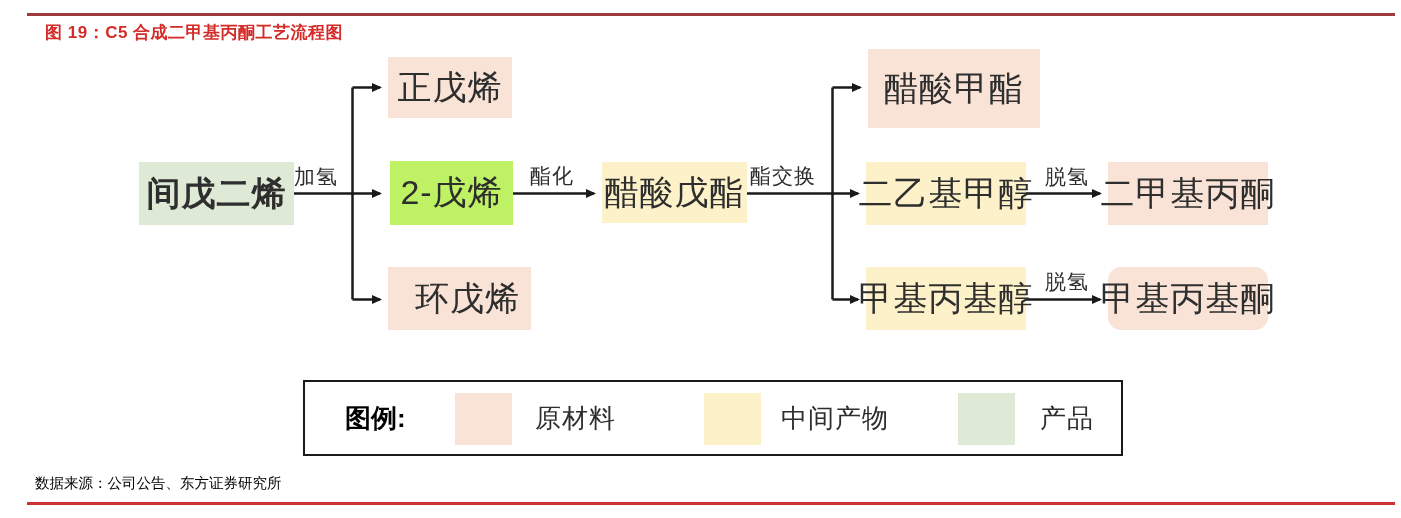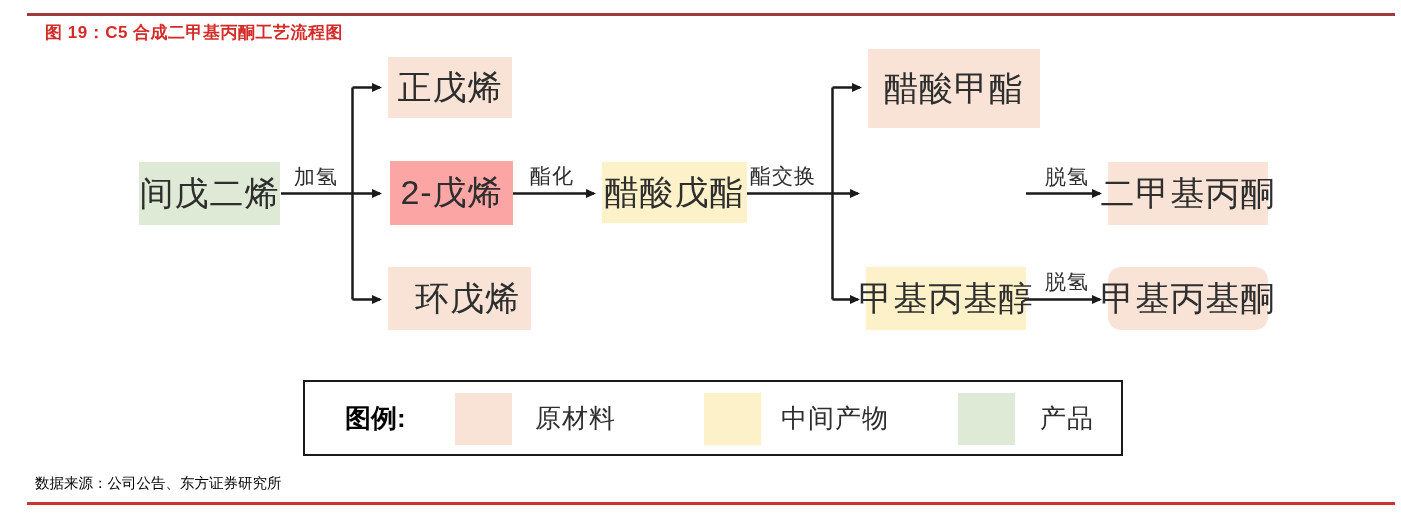--- a/index.html
+++ b/index.html
@@ -33,21 +33,21 @@
   }
   .swatch{position:absolute;top:11px;width:57px;height:52px;}
   .legend-label{
     position:absolute;top:50%;transform:translateY(-50%);
     font-size:26px;color:#2e2e2e;white-space:nowrap;letter-spacing:1px;
   }
   .source-line{
     position:absolute;left:35px;top:474px;font-size:14.5px;white-space:nowrap;
   }
   
-  .n-pentadiene{left:139px;top:162px;width:141px;height:63px;}
+  .n-pentadiene{left:139px;top:162px;width:155px;height:63px;font-weight:bold;}
   .n-npentene{left:388px;top:57px;width:124px;height:61px;}
   .n-2pentene{left:390px;top:161px;width:123px;height:64px;}
   .n-cyclopentene{left:388px;top:267px;width:127px;height:63px;padding-left:16px;}
   .n-amylacetate{left:602px;top:162px;width:145px;height:61px;}
   .n-methylacetate{left:868px;top:49px;width:172px;height:79px;}
   .n-diethylmethanol{left:866px;top:162px;width:160px;height:63px;}
   .n-methylpropylalcohol{left:866px;top:267px;width:160px;height:63px;}
   .n-dimethylacetone{left:1108px;top:162px;width:160px;height:63px;}
   .n-methylpropylketone{left:1108px;top:267px;width:160px;height:63px;}
   .el-hydro{left:294px;top:163px;}
@@ -84,24 +84,25 @@
       <line x1="832.5" y1="87.5" x2="832.5" y2="299.5"></line>
       <line x1="832.5" y1="87.5" x2="860" y2="87.5" marker-end="url(#ah)"></line>
       <line x1="832.5" y1="299.5" x2="858" y2="299.5" marker-end="url(#ah)"></line>
       <line x1="1026" y1="193.5" x2="1100" y2="193.5" marker-end="url(#ah)"></line>
       <line x1="1026" y1="299.5" x2="1100" y2="299.5" marker-end="url(#ah)"></line>
     </g>
   </svg>
 
   <div class="node n-pentadiene" style="background-color: rgb(223, 234, 214);">间戊二烯</div>
   <div class="node n-npentene" style="background-color: rgb(248, 227, 214);">正戊烯</div>
-  <div class="node n-2pentene" style="background-color: #fca5a5;">2-戊烯</div>
+  <div class="node n-2pentene" style="background-color: #bef264;">2-戊烯</div>
   <div class="node n-cyclopentene" style="background-color: rgb(248, 227, 214);">环戊烯</div>
   <div class="node n-amylacetate" style="background-color: rgb(252, 241, 201);">醋酸戊酯</div>
   <div class="node n-methylacetate" style="background-color: rgb(248, 227, 214);">醋酸甲酯</div>
+  <div class="node n-diethylmethanol" style="background-color: rgb(252, 241, 201);">二乙基甲醇</div>
   <div class="node n-methylpropylalcohol" style="background-color: rgb(252, 241, 201);">甲基丙基醇</div>
   <div class="node n-dimethylacetone" style="background-color: rgb(248, 227, 214); text-align: center;">二甲基丙酮</div>
   <div class="node n-methylpropylketone" style="background-color: rgb(248, 227, 214); border-radius: 13px;">甲基丙基酮</div>
 
   <div class="edge-label el-hydro">加氢</div>
   <div class="edge-label el-ester">酯化</div>
   <div class="edge-label el-transester">酯交换</div>
   <div class="edge-label el-dehydro1">脱氢</div>
   <div class="edge-label el-dehydro2">脱氢</div>
 

